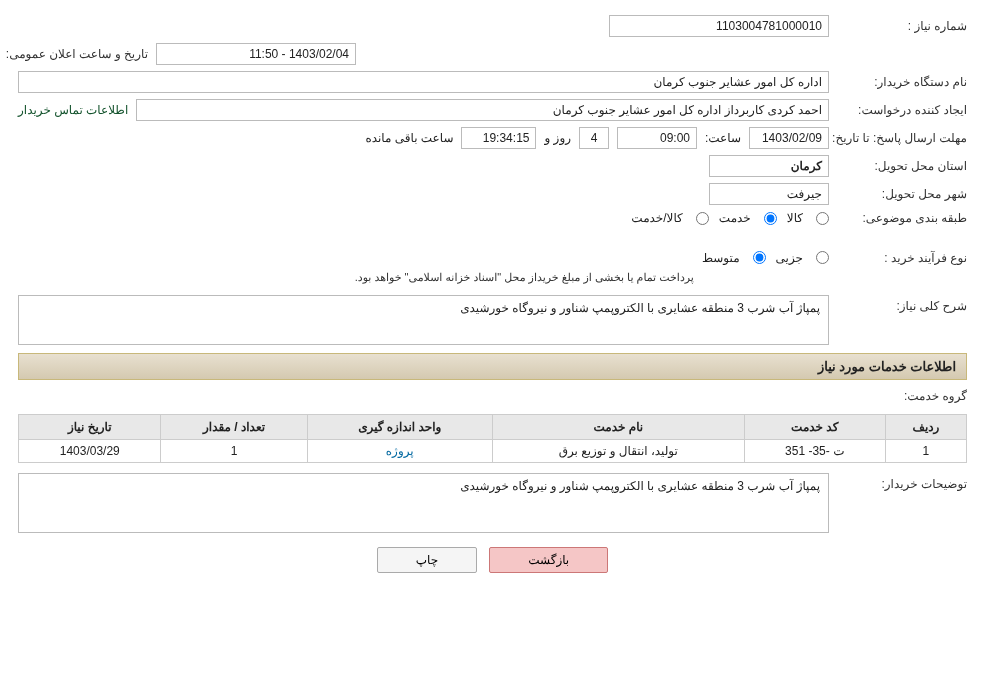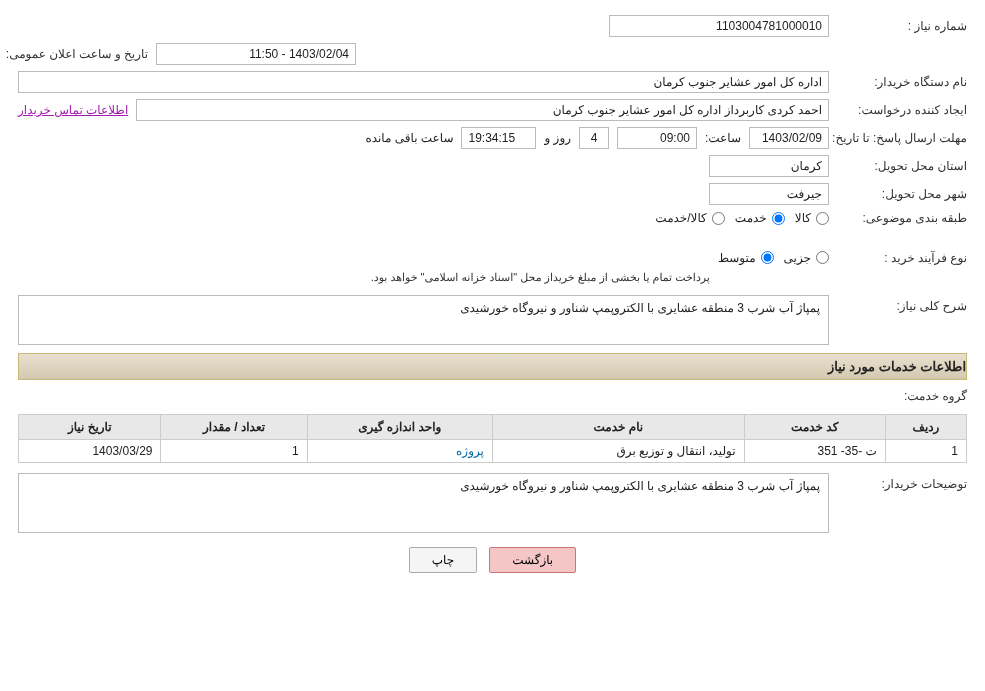--- a/index.html
+++ b/index.html
@@ -29,57 +29,58 @@
     }
     .label-cell {
       color: #333;
       white-space: nowrap;
       text-align: right;
       font-weight: normal;
       width: 130px;
     }
     .input-wide { width: 220px; }
     .input-small { width: 80px; }
-    .link-blue { color: #a21caf; cursor: pointer; text-decoration: underline; }
+    .link-blue { color: #14532d; cursor: pointer; }
     .section-title {
       background: linear-gradient(to bottom, #e8e0d0, #d4c9b0);
       border: 1px solid #c8b87a;
-      padding: 5px 0;
+      padding: 5px 10px;
       font-weight: bold;
       font-size: 13px;
       text-align: right;
       margin: 8px 0 6px 0;
     }
     .radio-group { display: inline-flex; gap: 10px; align-items: center; direction: rtl; }
-    .radio-item { display: flex; align-items: center; gap: 5px; }
+    .radio-item { display: flex; align-items: center; gap: 13px; }
     .services-table {
       width: 100%;
       border-collapse: collapse;
       margin-top: 8px;
     }
     .services-table th {
       background: #e8e8e8;
       border: 1px solid #ccc;
       padding: 5px 8px;
       text-align: center;
       font-weight: bold;
     }
     .services-table td {
       border: 1px solid #ccc;
       padding: 4px 8px;
+      text-align: center;
     }
     .btn-group {
       display: flex;
       justify-content: center;
       gap: 12px;
       margin-top: 14px;
       padding-bottom: 14px;
     }
     .btn {
-      padding: 5px 22px;
+      padding: 5px 38px;
       border: 1px solid #aaa;
       cursor: pointer;
       font-size: 12px;
       font-family: Tahoma, Arial, sans-serif;
       border-radius: 2px;
     }
     .btn-print { background: #f5f5f5; }
     .btn-back { background: #f5c6c6; border-color: #c77; }
     .border-box {
       border: 1px solid #bbb;
@@ -125,27 +126,27 @@
       <span class="link-blue">اطلاعات تماس خریدار</span>
     </div>
 
     <div class="row-flex">
       <span class="label-cell">مهلت ارسال پاسخ: تا تاریخ:</span>
       <div class="border-box input-small">1403/02/09</div>
       <span>ساعت:</span>
       <div class="border-box input-small">09:00</div>
       <div class="border-box" style="width:30px;text-align:center;">4</div>
       <span>روز و</span>
-      <div class="border-box" style="width:75px;text-align:left;direction:ltr;">19:34:15</div>
+      <div class="border-box" style="width:75px;text-align:right;direction:ltr;">19:34:15</div>
       <span>ساعت باقی مانده</span>
     </div>
 
     <div class="row-flex">
       <span class="label-cell">استان محل تحویل:</span>
-      <div class="border-box" style="min-width:120px;">کرمان</div>
+      <div class="border-box" style="min-width:120px;font-weight:bold;">کرمان</div>
     </div>
 
     <div class="row-flex">
       <span class="label-cell">شهر محل تحویل:</span>
       <div class="border-box" style="min-width:120px;">جیرفت</div>
     </div>
 
     <div class="row-flex">
       <span class="label-cell">طبقه بندی موضوعی:</span>
       <div class="radio-group">

